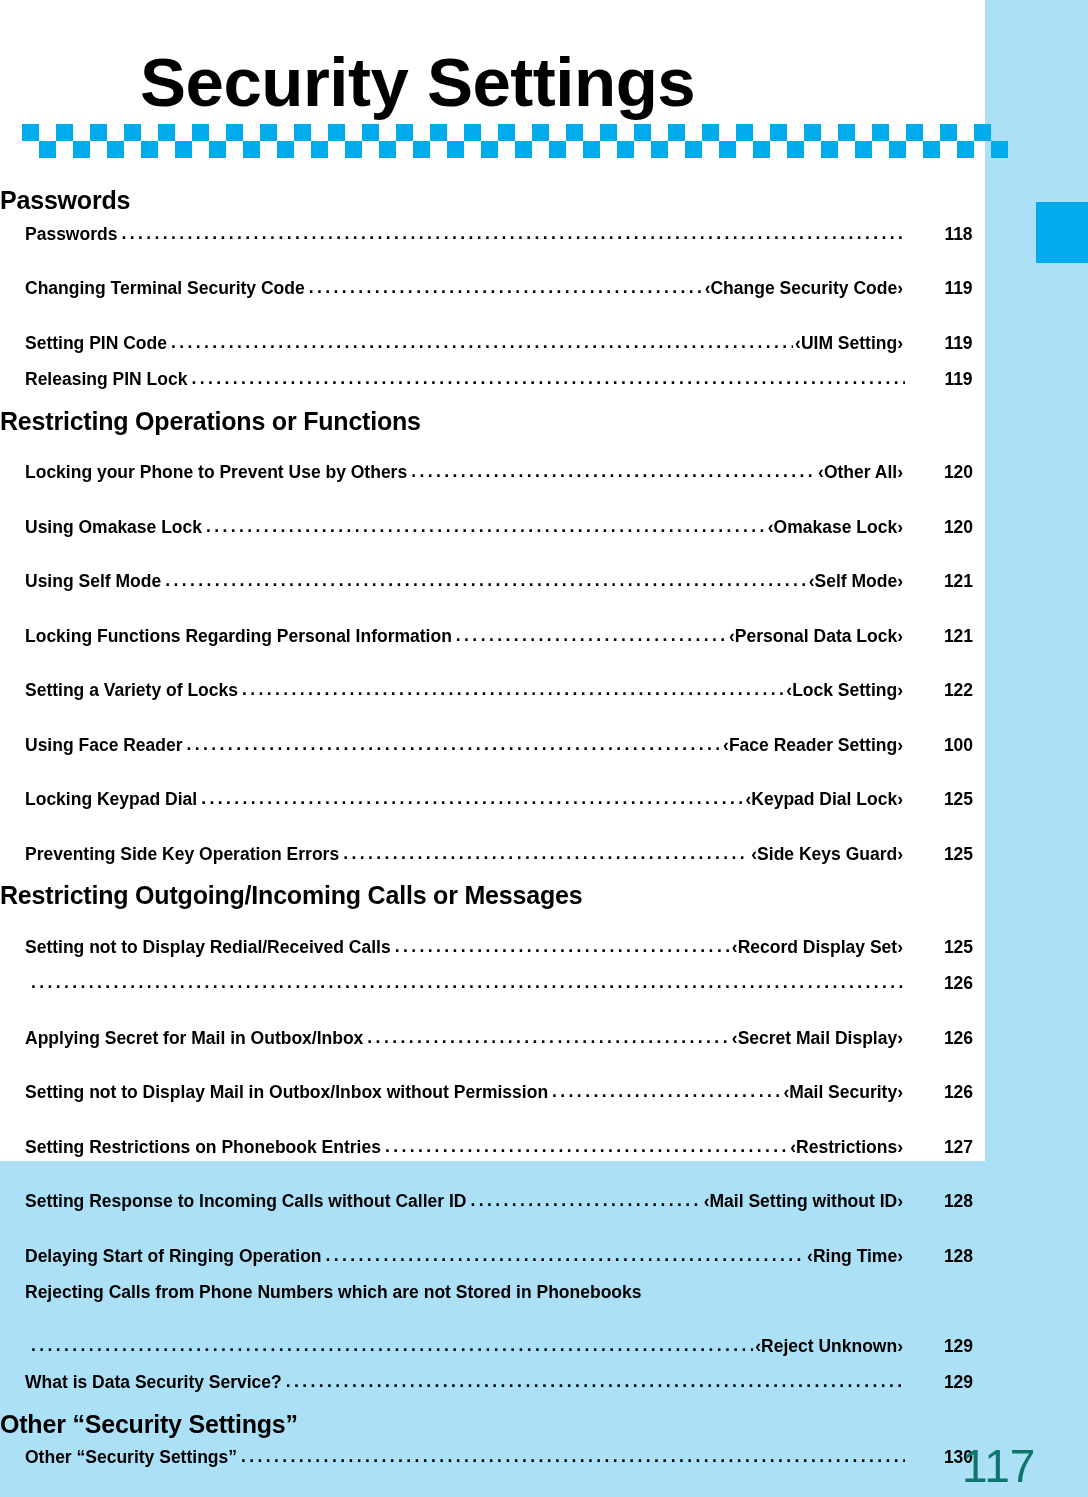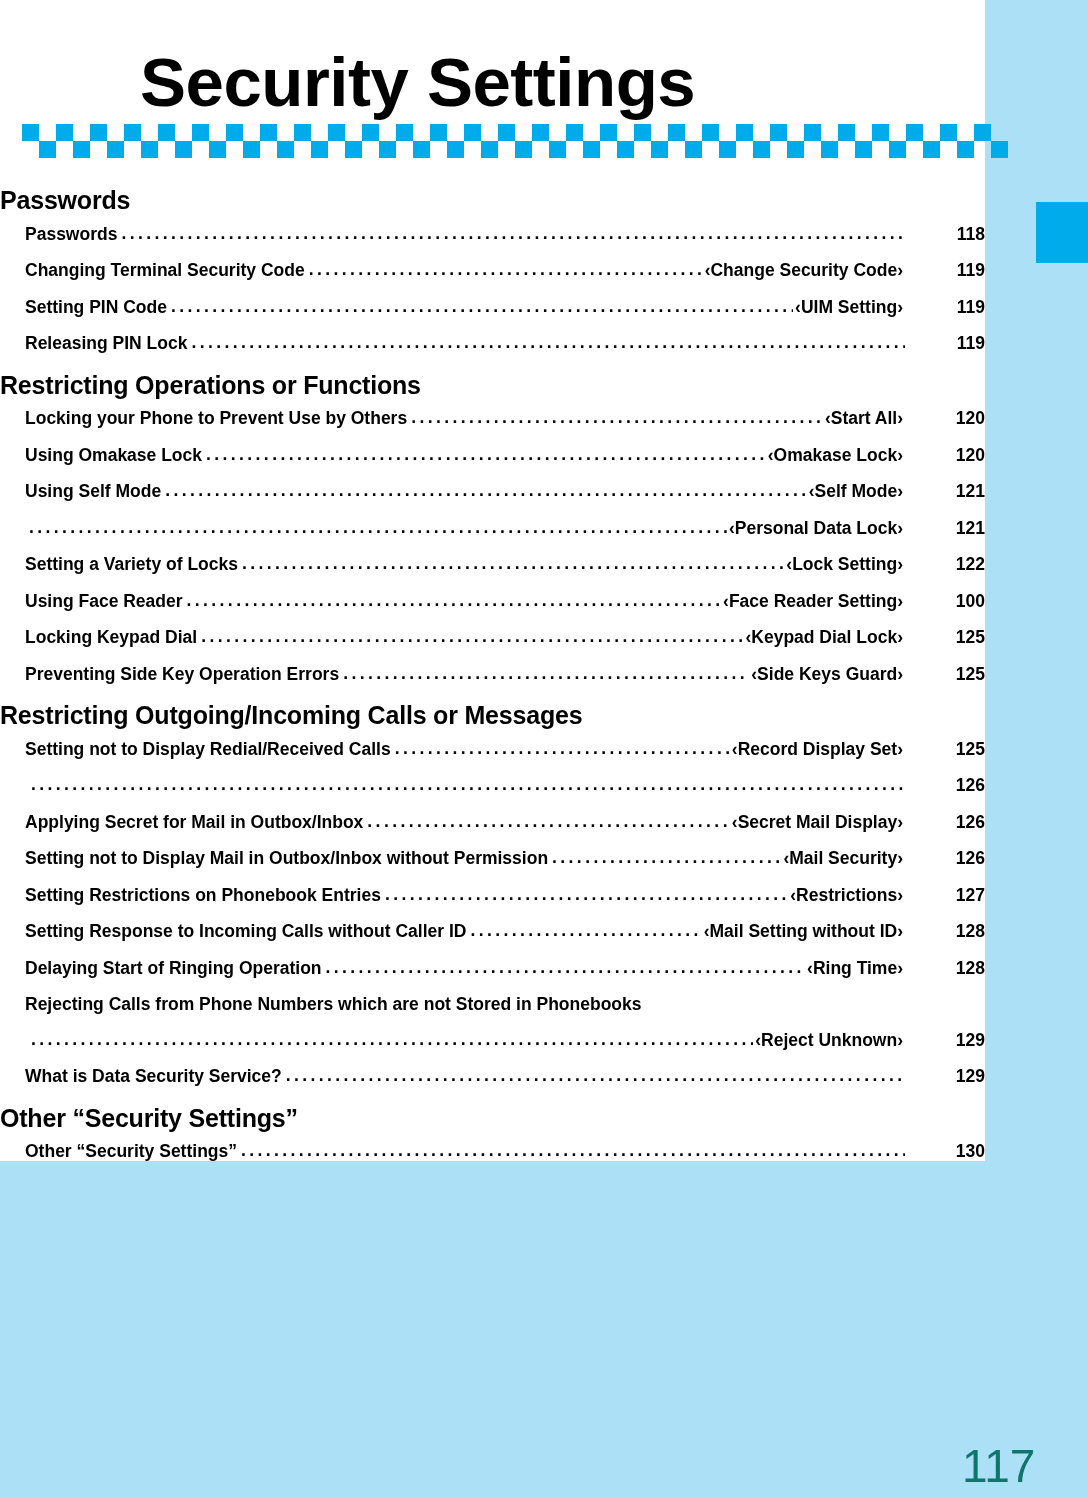--- a/index.html
+++ b/index.html
@@ -111,25 +111,26 @@
     overflow: hidden;
     margin: 0 2px 0 4px;
     letter-spacing: 3.4px;
     color: #000;
     font-weight: bold;
     transform: translateY(-1px);
   }
   .toc-entry .e-ref {
     flex: 0 0 auto;
     padding-right: 4px;
+    margin-top: 18px;
   }
   .toc-entry .e-page {
     flex: 0 0 auto;
     width: 78px;
-    text-align: right;
+    text-align: center;
     padding-left: 25px;
     box-sizing: border-box;
   }
   
   .toc-entry.wrap-head {
     margin-bottom: 0;
   }
   .toc-entry.wrap-head .e-title {
     flex: 1 1 auto;
   }
@@ -306,36 +307,37 @@
         <span class="e-title">Releasing PIN Lock</span>
         <span class="e-dots">........................................................................................................................................................................................................</span>
         <span class="e-page">119</span>
       </div>
     </div>
     <div class="toc-section">
       <div class="toc-section-title">Restricting Operations or Functions</div>
       <div class="toc-entry">
         <span class="e-title">Locking your Phone to Prevent Use by Others</span>
         <span class="e-dots">........................................................................................................................................................................................................</span>
-        <span class="e-ref">‹Start All›</span>
+        <span class="e-ref">‹Other All›</span>
         <span class="e-page">120</span>
       </div>
       <div class="toc-entry">
         <span class="e-title">Using Omakase Lock</span>
         <span class="e-dots">........................................................................................................................................................................................................</span>
         <span class="e-ref">‹Omakase Lock›</span>
         <span class="e-page">120</span>
       </div>
       <div class="toc-entry">
         <span class="e-title">Using Self Mode</span>
         <span class="e-dots">........................................................................................................................................................................................................</span>
         <span class="e-ref">‹Self Mode›</span>
         <span class="e-page">121</span>
       </div>
       <div class="toc-entry">
+        <span class="e-title">Locking Functions Regarding Personal Information</span>
         <span class="e-dots">........................................................................................................................................................................................................</span>
         <span class="e-ref">‹Personal Data Lock›</span>
         <span class="e-page">121</span>
       </div>
       <div class="toc-entry">
         <span class="e-title">Setting a Variety of Locks</span>
         <span class="e-dots">........................................................................................................................................................................................................</span>
         <span class="e-ref">‹Lock Setting›</span>
         <span class="e-page">122</span>
       </div>

